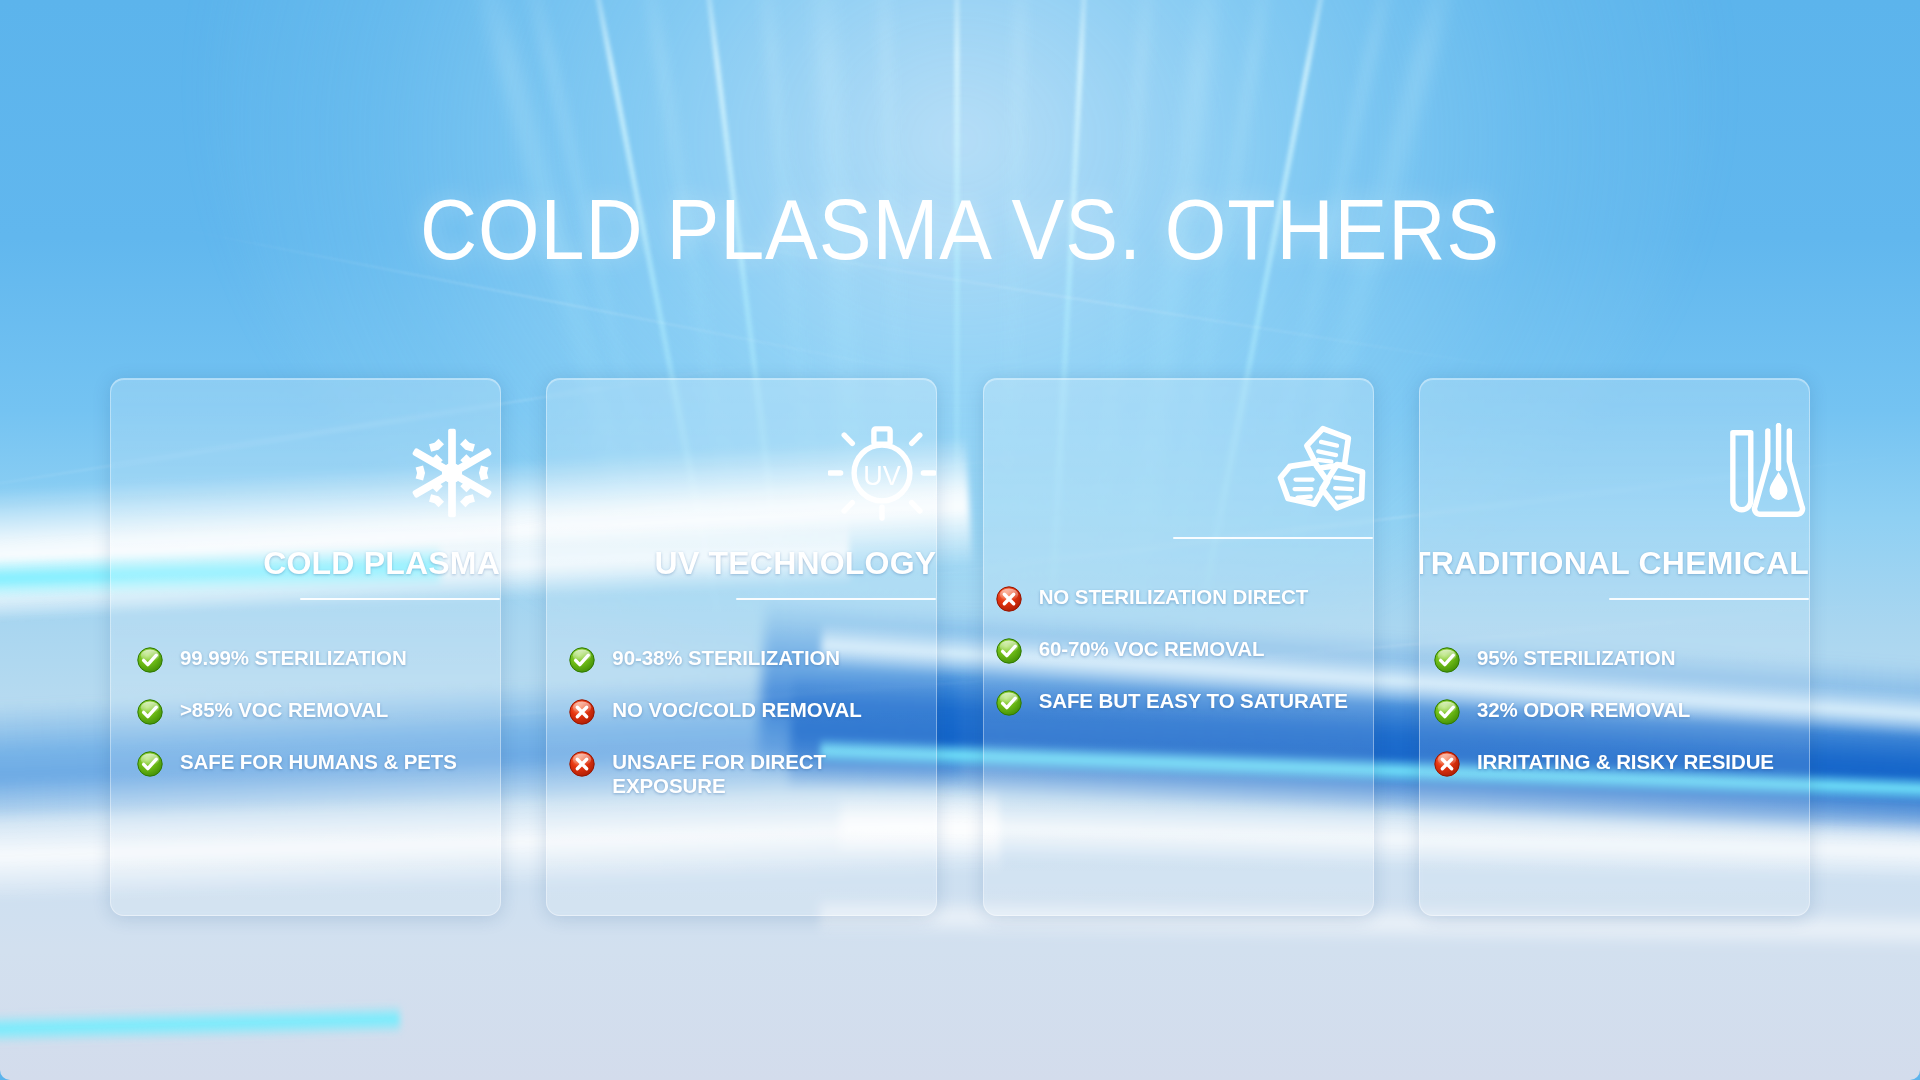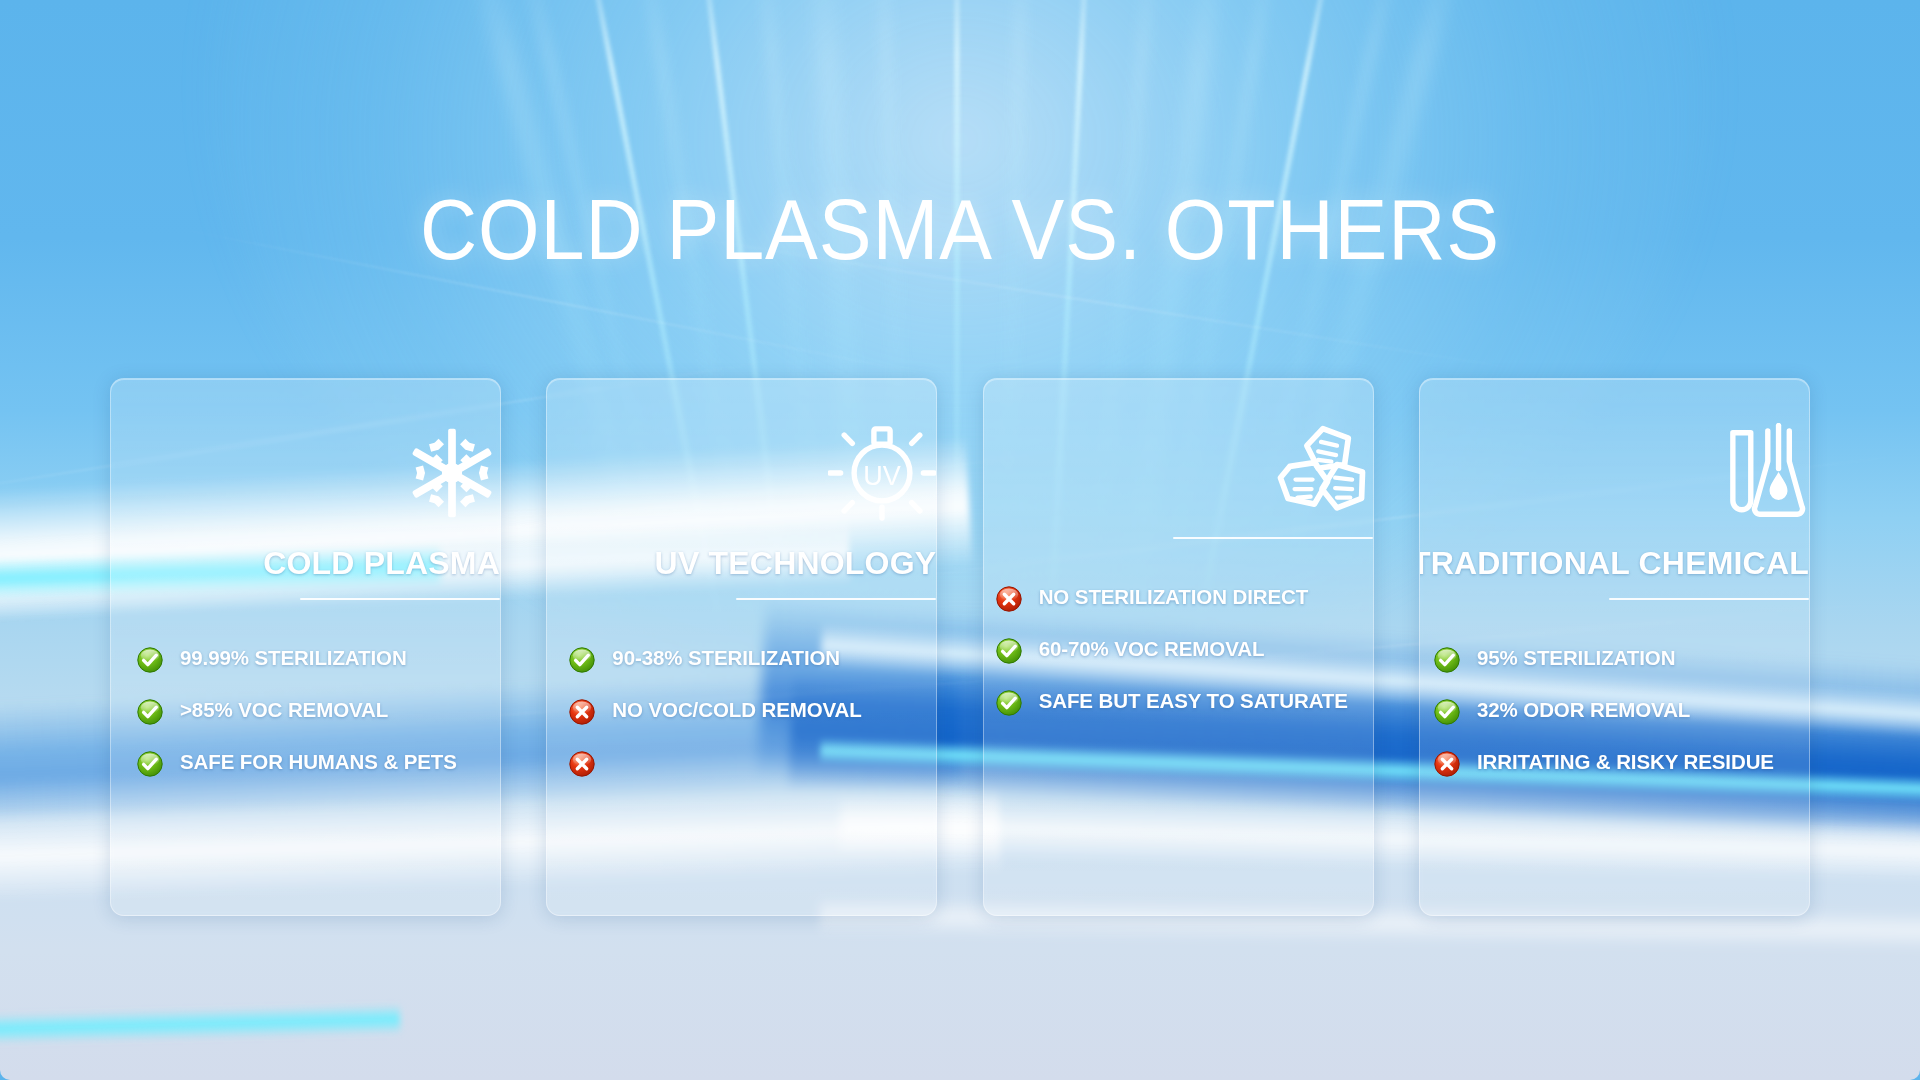--- a/index.html
+++ b/index.html
@@ -477,20 +477,21 @@
       </radialGradient>
       <linearGradient id="gRedGloss" x1="0" y1="0" x2="0" y2="1">
         <stop offset="0%" stop-color="#ffffff" stop-opacity=".62"></stop>
         <stop offset="100%" stop-color="#ffffff" stop-opacity="0"></stop>
       </linearGradient>
     </defs>
     <circle cx="13" cy="13" r="12.2" fill="url(#gRed)" stroke="#971702" stroke-width="1"></circle>
     <ellipse cx="13" cy="8.5" rx="9.2" ry="6" fill="url(#gRedGloss)"></ellipse>
     <path d="M8.3 8.3 L17.7 17.7 M17.7 8.3 L8.3 17.7" fill="none" stroke="#ffffff" stroke-width="3.4" stroke-linecap="round"></path>
   </svg></span>
+              <span class="txt">UNSAFE FOR DIRECT EXPOSURE</span>
             </div>
           </div>
         </div>
       </div>
       <div class="card" data-align="c">
         <div class="card-inner">
           <div class="card-icon">
             <svg width="104" height="100" viewBox="0 0 110 106" aria-hidden="true">
         <g fill="none" stroke="#ffffff" stroke-width="6" stroke-linecap="round" stroke-linejoin="round">
           <path d="M57 6 L84 16 L80 44 L52 48 L40 24 Z"></path>

